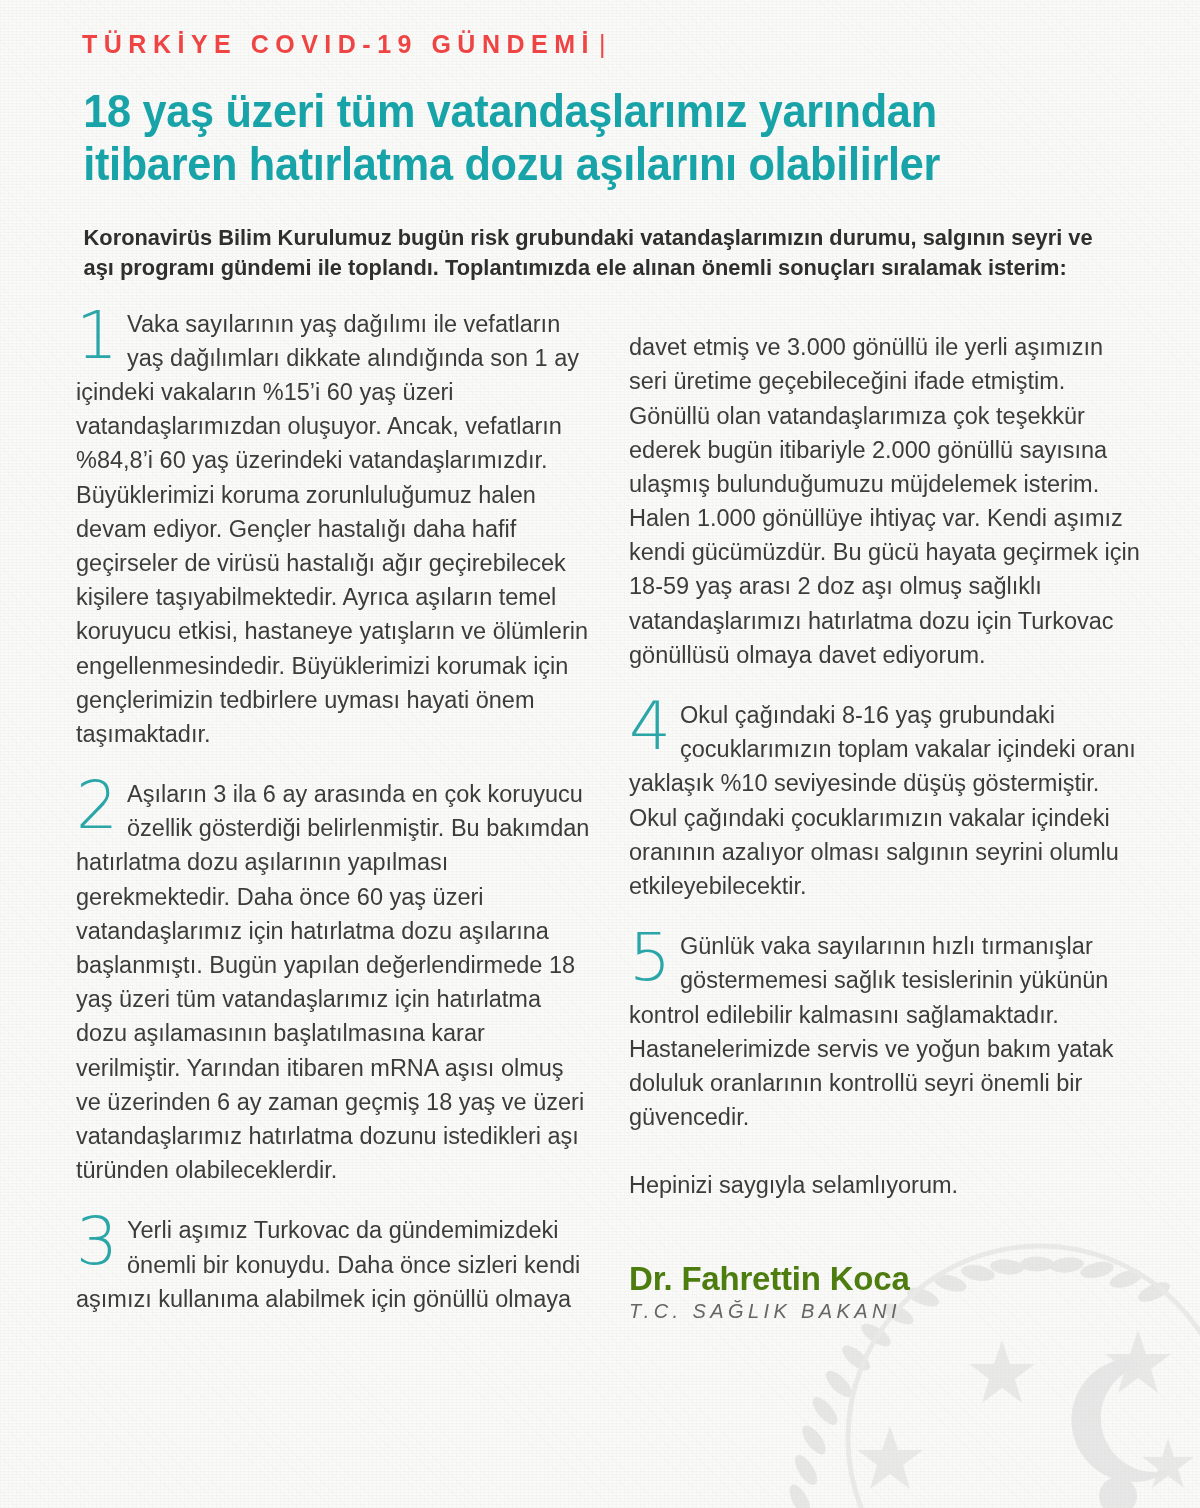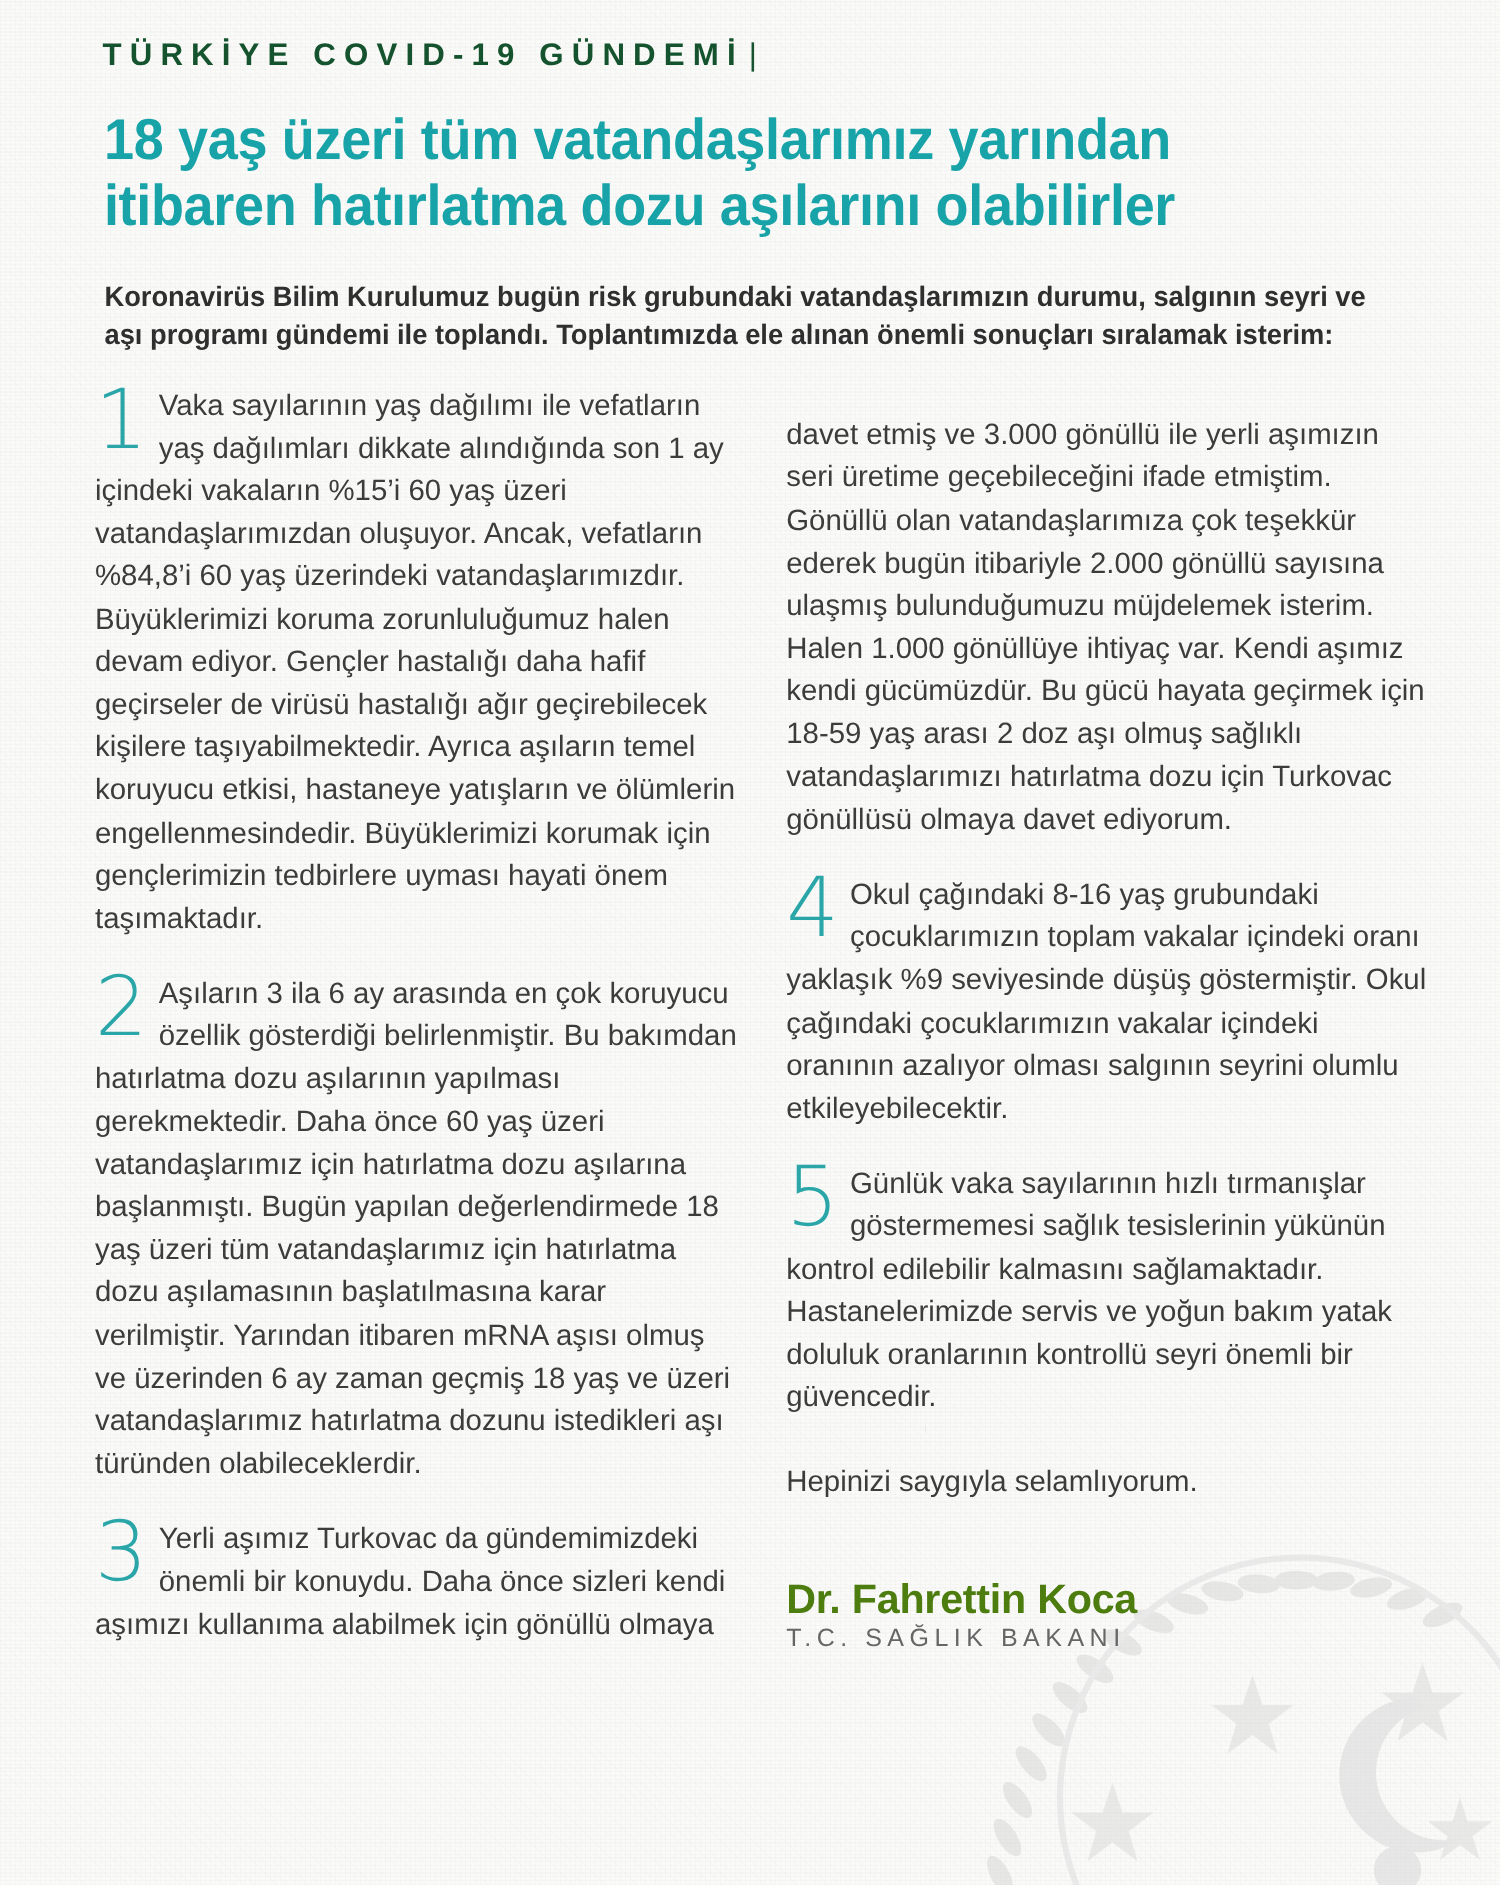--- a/index.html
+++ b/index.html
@@ -48,21 +48,21 @@
     box-sizing: border-box;
     width: 1200px;
   }
 
   
   .top-header {
     padding-top: 30px;
     font-size: 25px;
     font-weight: bold;
     letter-spacing: 6.5px;
-    color: #14532d;
+    color: #ef4444;
     white-space: nowrap;
     display: flex;
     align-items: center;
     gap: 0;
     padding-left: 12px;
     text-align: right;
   }
   .top-header .sep {
     display: inline-block;
     padding: 0 4px;
@@ -146,20 +146,21 @@
     font-size: 33px;
     font-weight: bold;
     color: #4d7c0f;
     letter-spacing: -0.2px;
   }
   .signature .role {
     margin-top: 2px;
     font-size: 20px;
     letter-spacing: 4.4px;
     color: #666666;
+    font-style: italic;
   }
 </style>
 </head>
 <body>
 
 <div class="paper-texture"></div>
 
 <svg class="watermark" viewBox="0 0 520 520">
   <g fill="#d8d8d8">
 
@@ -249,21 +250,21 @@
       </div>
 
     </div>
 
     <div class="col">
 
       <p class="plain-para">davet etmiş ve 3.000 gönüllü ile yerli aşımızın seri üretime geçebileceğini ifade etmiştim. Gönüllü olan vatandaşlarımıza çok teşekkür ederek bugün itibariyle 2.000 gönüllü sayısına ulaşmış bulunduğumuzu müjdelemek isterim. Halen 1.000 gönüllüye ihtiyaç var. Kendi aşımız kendi gücümüzdür. Bu gücü hayata geçirmek için 18-59 yaş arası 2 doz aşı olmuş sağlıklı vatandaşlarımızı hatırlatma dozu için Turkovac gönüllüsü olmaya davet ediyorum.</p>
 
       <div class="item">
         <span class="num">4</span>
-        <span class="body-text">Okul çağındaki 8-16 yaş grubundaki çocuklarımızın toplam vakalar içindeki oranı yaklaşık %9 seviyesinde düşüş göstermiştir. Okul çağındaki çocuklarımızın vakalar içindeki oranının azalıyor olması salgının seyrini olumlu etkileyebilecektir.</span>
+        <span class="body-text">Okul çağındaki 8-16 yaş grubundaki çocuklarımızın toplam vakalar içindeki oranı yaklaşık %10 seviyesinde düşüş göstermiştir. Okul çağındaki çocuklarımızın vakalar içindeki oranının azalıyor olması salgının seyrini olumlu etkileyebilecektir.</span>
       </div>
 
       <div class="item">
         <span class="num">5</span>
         <span class="body-text">Günlük vaka sayılarının hızlı tırmanışlar göstermemesi sağlık tesislerinin yükünün kontrol edilebilir kalmasını sağlamaktadır. Hastanelerimizde servis ve yoğun bakım yatak doluluk oranlarının kontrollü seyri önemli bir güvencedir.</span>
       </div>
 
       <p class="plain-para" style="margin-top:34px;">Hepinizi saygıyla selamlıyorum.</p>
 
       <div class="signature">

